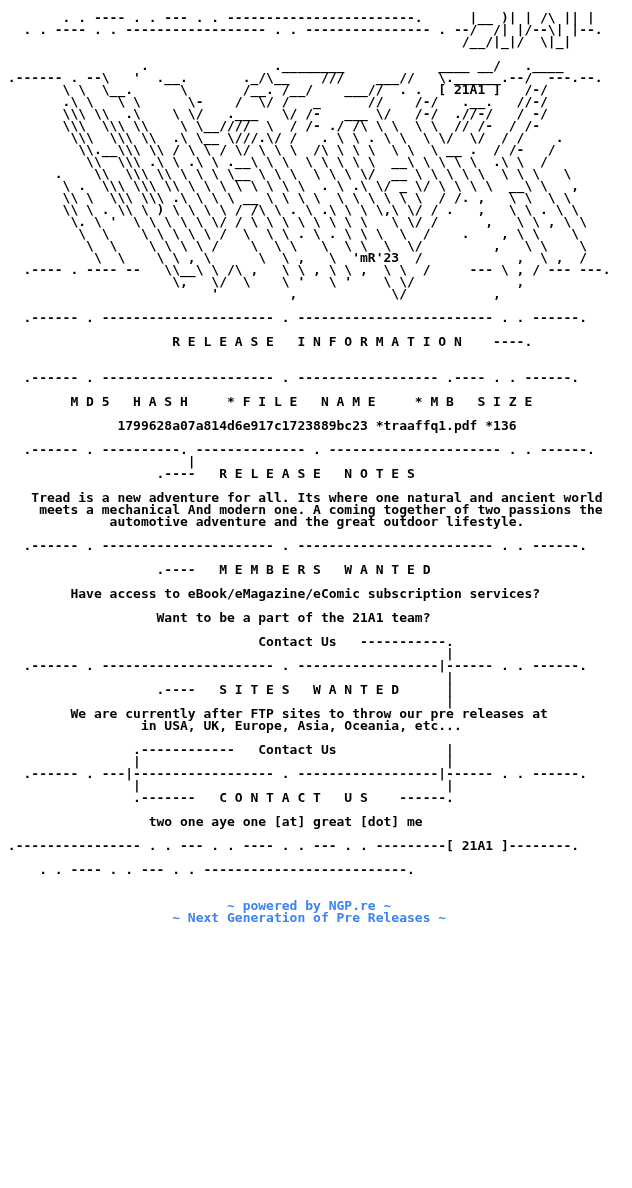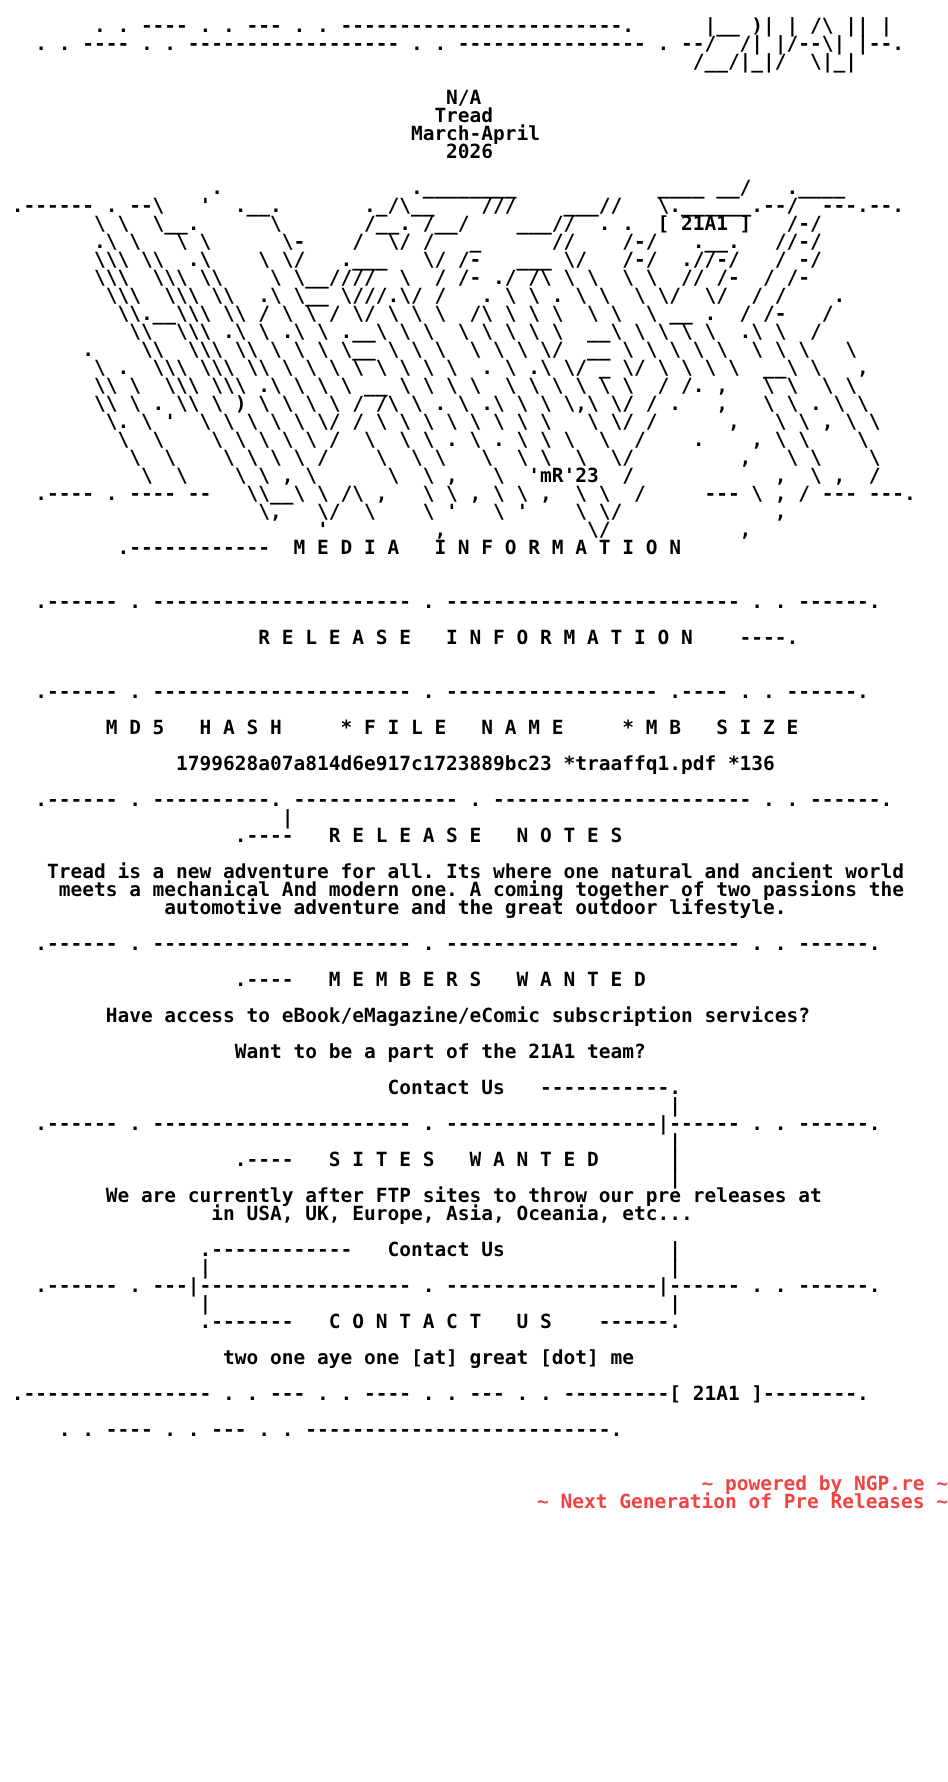--- a/index.html
+++ b/index.html
@@ -19,39 +19,33 @@
     margin: 0;
     padding: 0;
     font-family: "DejaVu Sans Mono", "Liberation Mono", monospace;
     font-size: 13px;
     line-height: 12px;
     font-weight: bold;
     color: #000000;
     white-space: pre;
   }
   pre.red {
-    color: #ef4444;
-    text-align: right;
+    color: #3b82f6;
   }
 </style>
 </head>
 <body>
 
 <div class="nfo">
 
   <pre> 
         . . ---- . . --- . . ------------------------.      |__ )| | /\ || |
    . . ---- . . ------------------ . . ---------------- . --/  /| |/--\| |--.
                                                            /__/|_|/  \|_|</pre>
 
-  <pre> 
-                                      N/A
-                                     Tread
-                                   March-April
-                                      2026</pre>
 
   <pre> 
                   .                .________            ____ __/   .____
  .------ . --\   '  .__.       ._/\__    ///    ___//   \.______.--/  ---.--.
         \ \  \__.      \       /__. /__/    ___//  . .  [ 21A1 ]   /-/
         .\ \   \ \      \-    /  \/ /   _      //    /-/   .__.   //-/
         \\\ \\  .\    \ \/   .___   \/ /-   ___ \/   /-/  .//-/   / -/
         \\\  \\\ \\    \ \__////  \  / /- ./ /\ \ \  \ \  // /-  / /-
          \\\  \\\ \\  .\ \__ \///.\/ /   . \ \ . \ \  \ \/  \/  / /    .
           \\.__\\\ \\ / \ \ / \/ \ \ \  /\ \ \ \  \ \  \ __ .  / /-   /
@@ -62,22 +56,20 @@
         \\ \ . \\ \ ) \ \ \ \ / /\ \ . \ .\ \ \ \,\ \/ / .   ,   \ \ . \ \
          \. \ '  \ \ \ \ \ \/ / \ \ \ \ \ \ \ \   \ \/ /      ,   \ \ , \ \
           \  \    \ \ \ \ \ /  \  \ \ . \ . \ \ \  \  /    .    , \ \    \
            \  \    \ \ \ \ /    \  \ \   \  \ \  \  \/         ,   \ \    \
             \  \    \ \ , \      \  \ ,   \  'mR'23  /            ,  \ ,  /
    .---- . ---- --   \\__\ \ /\ ,   \ \ , \ \ ,  \ \  /     --- \ , / --- ---.
                       \,   \/  \    \ '   \ '    \ \/             ,
                            '         ,            \/           ,</pre>
 
   <section>
-    <pre>          .------------  M E D I A   I N F O R M A T I O N
- </pre>
     <pre> 
    .------ . ---------------------- . ------------------------- . . ------.
  </pre>
   </section>
 
   <section>
     <pre>                      R E L E A S E   I N F O R M A T I O N    ----.
  </pre>
     <pre> 
    .------ . ---------------------- . ------------------ .---- . . ------.

